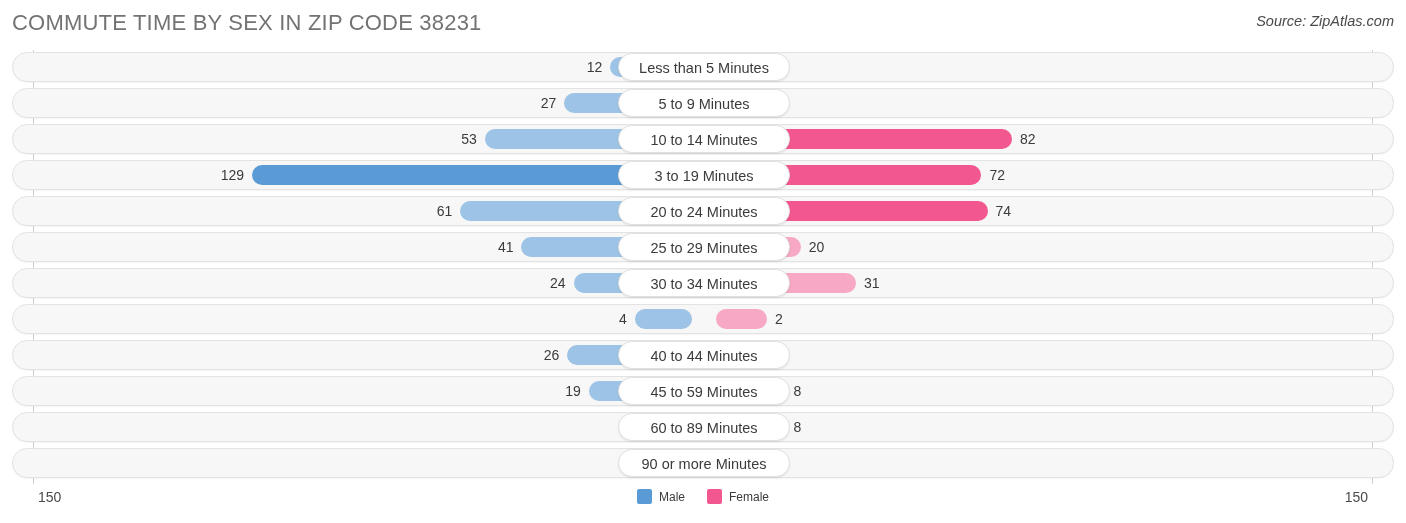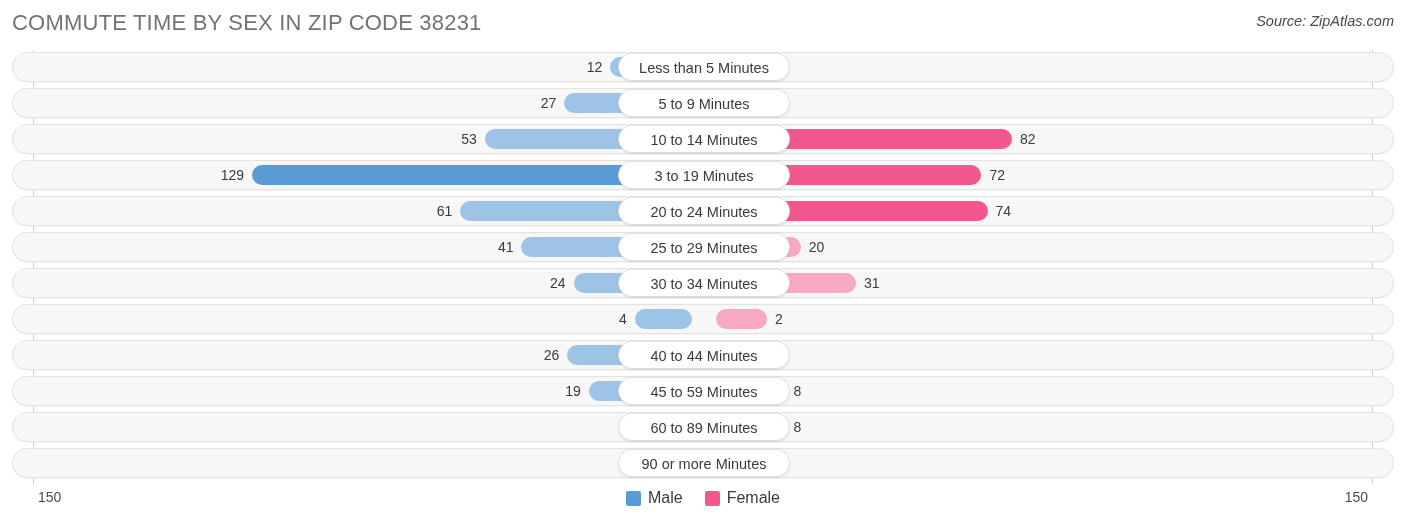--- a/index.html
+++ b/index.html
@@ -70,21 +70,21 @@
     position:absolute;top:5px;font-size:14px;color:#4a4a4a;
   }
   .axis-min{left:38px;}
   .axis-max{right:38px;}
   .legend{
     position:absolute;left:0;top:5px;width:1406px;
     display:flex;justify-content:center;align-items:center;gap:22px;
   }
   .legend-item{display:flex;align-items:center;gap:7px;}
   .swatch{width:15px;height:15px;border-radius:2px;display:inline-block;}
-  .legend-label{font-size:16px;color:#3b3b3b;}
+  .legend-label{font-size:12px;color:#3b3b3b;}
 </style>
 </head>
 <body>
 
 <div class="chart-wrap">
 
   <div class="header">
     <div class="chart-title">COMMUTE TIME BY SEX IN ZIP CODE 38231</div>
     <div class="source">Source: ZipAtlas.com</div>
   </div>

